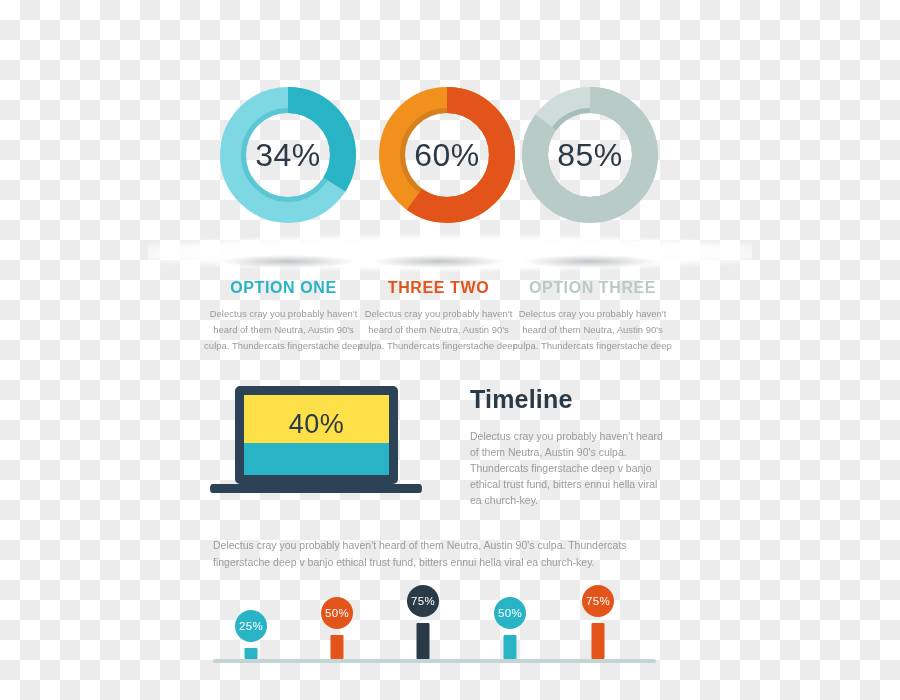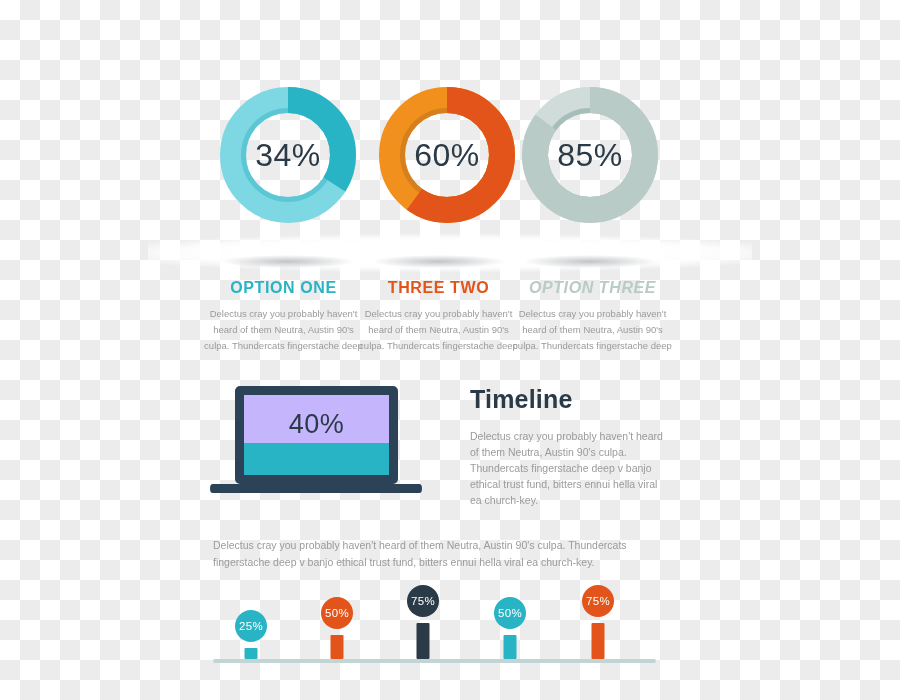--- a/index.html
+++ b/index.html
@@ -126,21 +126,21 @@
   }
   .laptop-screen {
     position: absolute;
     left: 25px;
     top: 0;
     width: 163px;
     height: 98px;
     box-sizing: border-box;
     border: 9px solid #2b4257;
     border-radius: 5px;
-    background: #c4b5fd;
+    background: #fde047;
     overflow: hidden;
   }
   .laptop-fill {
     position: absolute;
     left: 0;
     right: 0;
     bottom: 0;
     height: 40%;
     background: #29b4c6;
   }
@@ -285,21 +285,21 @@
   <div class="options">
     <div class="option-col c1">
       <p class="option-title" style="color: rgb(41, 180, 198);">OPTION ONE</p>
       <p class="option-body">Delectus cray you probably haven't heard of them Neutra, Austin 90's culpa. Thundercats fingerstache deep</p>
     </div>
     <div class="option-col c2">
       <p class="option-title" style="color: rgb(226, 84, 26);">THREE TWO</p>
       <p class="option-body">Delectus cray you probably haven't heard of them Neutra, Austin 90's culpa. Thundercats fingerstache deep</p>
     </div>
     <div class="option-col c3">
-      <p class="option-title" style="color: rgb(185, 203, 199); font-style: italic;">OPTION THREE</p>
+      <p class="option-title" style="color: rgb(185, 203, 199);">OPTION THREE</p>
       <p class="option-body">Delectus cray you probably haven't heard of them Neutra, Austin 90's culpa. Thundercats fingerstache deep</p>
     </div>
   </div>
 
   <div class="laptop">
     <div class="laptop-screen">
       <div class="laptop-fill" style="height: 40%;"></div>
       <div class="laptop-pct">40%</div>
     </div>
     <div class="laptop-base"></div>

